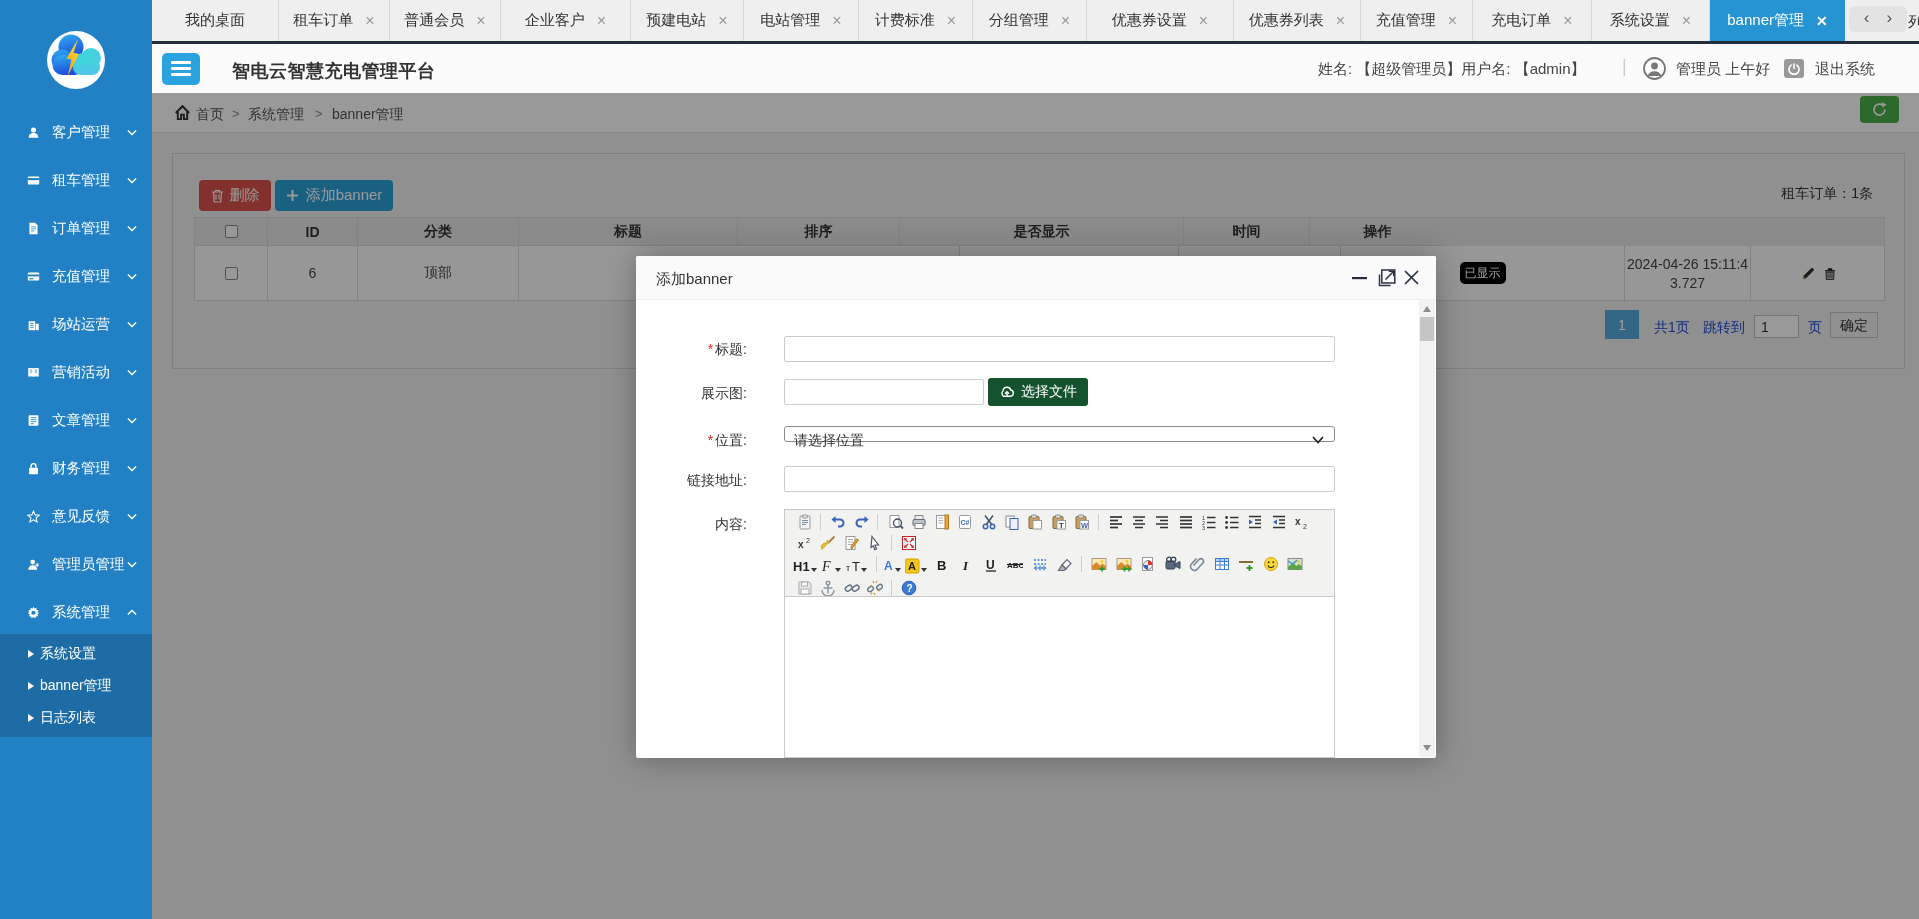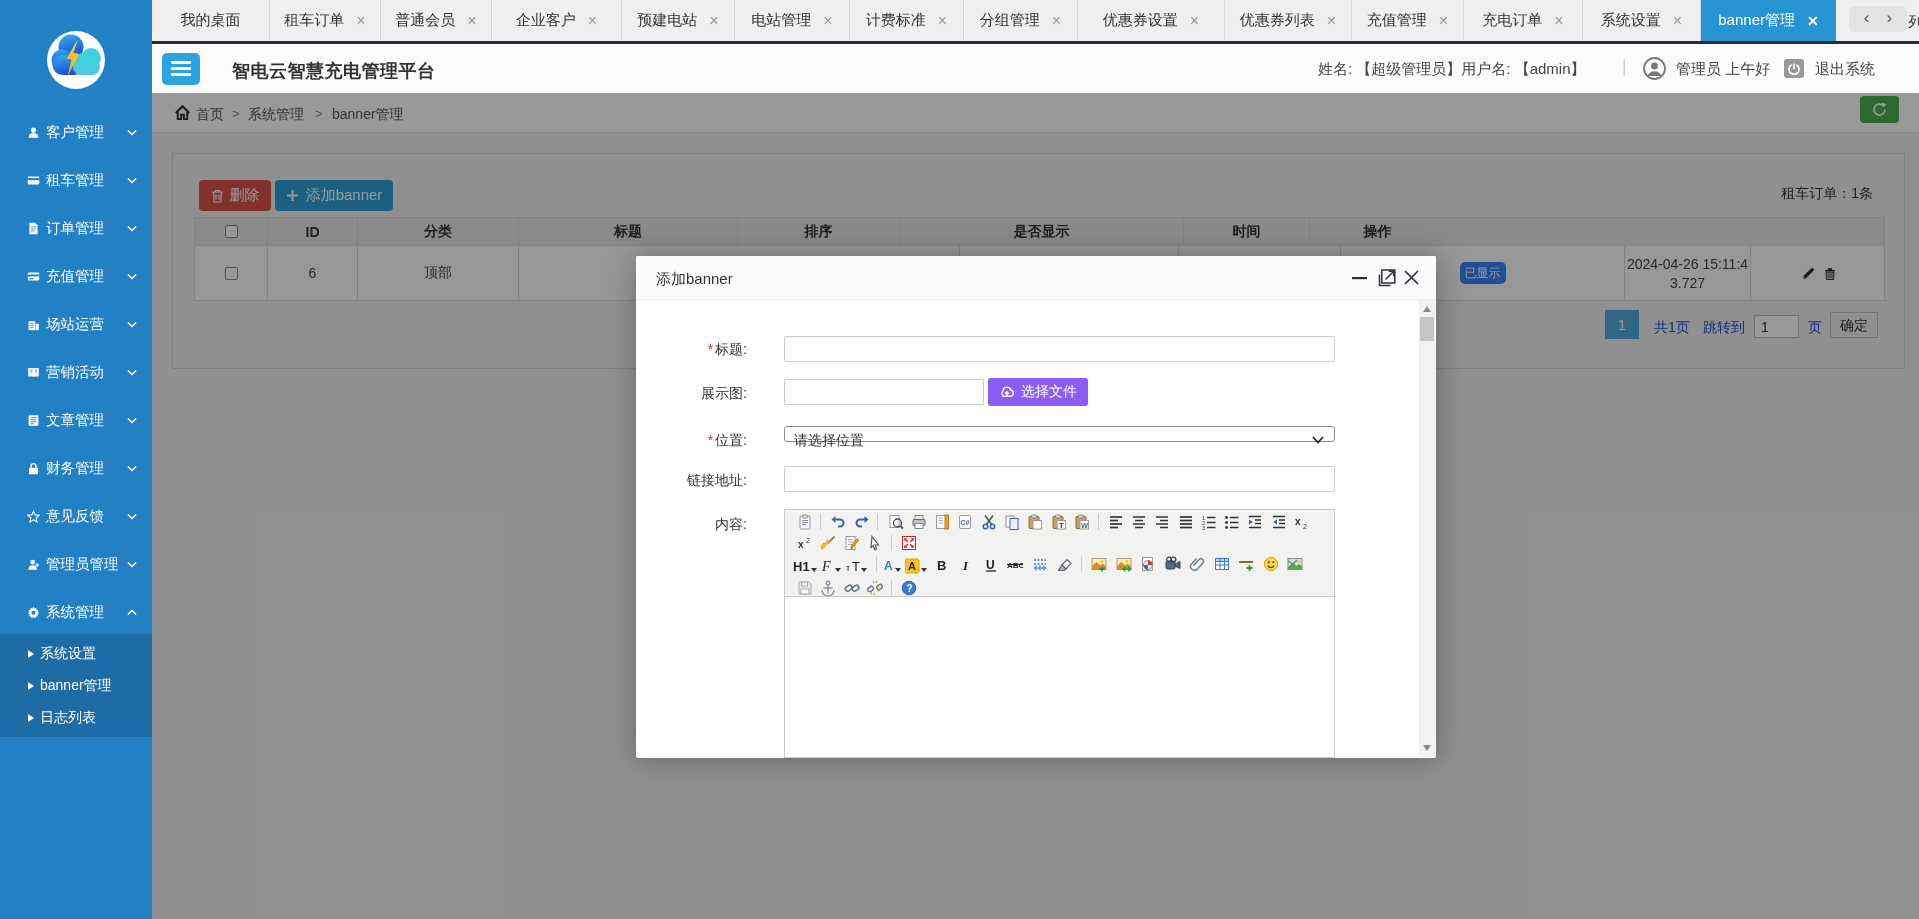--- a/index.html
+++ b/index.html
@@ -1,21 +1,21 @@
 <!DOCTYPE html>
 <html><head><meta charset="utf-8">
 <style>
 *{margin:0;padding:0;box-sizing:border-box}
 html,body{width:1919px;height:919px;overflow:hidden}
 body{font-family:"Liberation Sans",sans-serif;background:#fff;position:relative}
 #side{position:absolute;left:0;top:0;width:152px;height:919px;background:#2181c4}
 .mi{position:absolute;left:0;width:152px;height:48px;color:#fff;font-size:14.5px;display:flex;align-items:center}
 .mi svg.ic{width:13px;height:13px}
 .mi svg.ic{margin-left:27px}
-.mi span.t{margin-left:6px}
+.mi span.t{margin-left:12px}
 .mi svg.ch{position:absolute;right:15px;width:10px;height:7px}
 #submenu{position:absolute;left:0;top:634px;width:152px;height:103px;background:#1d6ca5}
 .smi{position:absolute;left:28px;color:#fff;font-size:14px;display:flex;align-items:center}
 .smi .tri{width:0;height:0;border-left:6px solid #fff;border-top:4.5px solid transparent;border-bottom:4.5px solid transparent;margin-right:6px}
 #tabs{position:absolute;left:152px;top:0;width:1767px;height:44px;background:#efefef;border-bottom:3px solid #232e3c;display:flex}
 .tab{height:41px;display:flex;align-items:center;justify-content:center;border-right:1px solid #d8d8d8;font-size:15px;color:#333;flex:none}
 .tab .x{margin-left:12px;color:#999;font-size:16px;line-height:1}
 .tab.act{background:#2693d3;color:#fff;border-right:none}
 .tab.act .x{color:#fff;font-weight:bold;font-size:14px}
 #hdr{position:absolute;left:152px;top:44px;width:1767px;height:49px;background:#fbfbfb}
@@ -193,21 +193,21 @@
       <svg class="ch" width="12" height="8" viewBox="0 0 12 8">
         <path d="M1 6.5 L6 1.5 L11 6.5" fill="none" stroke="#fff" stroke-width="1.6"></path>
       </svg>
     </div>
   <div id="submenu"></div>
   <div class="smi" style="top:645px"><i class="tri"></i>系统设置</div>
   <div class="smi" style="top:677px"><i class="tri"></i>banner管理</div>
   <div class="smi" style="top:709px"><i class="tri"></i>日志列表</div>
 </div>
 <div id="tabs">
-  <div class="tab" style="width:118px">我的桌面</div>
+  <div class="tab" style="width:127px">我的桌面</div>
   <div class="tab" style="width:111px">租车订单<span class="x">×</span></div>
   <div class="tab" style="width:111px">普通会员<span class="x">×</span></div>
   <div class="tab" style="width:130px">企业客户<span class="x">×</span></div>
   <div class="tab" style="width:113px">预建电站<span class="x">×</span></div>
   <div class="tab" style="width:115px">电站管理<span class="x">×</span></div>
   <div class="tab" style="width:114px">计费标准<span class="x">×</span></div>
   <div class="tab" style="width:114px">分组管理<span class="x">×</span></div>
   <div class="tab" style="width:147px">优惠券设置<span class="x">×</span></div>
   <div class="tab" style="width:127px">优惠券列表<span class="x">×</span></div>
   <div class="tab" style="width:112px">充值管理<span class="x">×</span></div>
@@ -283,21 +283,21 @@
       <div class="trd">
         <div class="td" style="width:73px">
             <div style="width:13px;height:13px;border:1px solid #8a8a8a;border-radius:2px;background:#fdfdfd"></div>
           </div>
         <div class="td" style="width:90px">6</div>
         <div class="td" style="width:161px">顶部</div>
         <div class="td" style="width:441px"></div>
         <div class="td" style="width:219px"></div>
         <div class="td" style="width:162px"></div>
         <div class="td" style="width:284px">
-            <span style="background:#3b82f6;color:#fff;font-size:12px;padding:2.5px 5px;border-radius:5px">已显示</span>
+            <span style="background:#000000;color:#fff;font-size:12px;padding:2.5px 5px;border-radius:5px">已显示</span>
           </div>
         <div class="td" style="width:126px;text-align:center;display:block;padding-top:9px;line-height:19px">2024-04-26 15:11:4<br>3.727</div>
         <div class="td" style="width:135px">
           <svg width="13" height="14" viewBox="0 0 13 14" style="margin-right:10px">
               <path d="M1.8 13 L2.6 9.8 L10 2.4 a1.7 1.7 0 0 1 2.4 2.4 L5 12.2z" fill="#2e2e2e"></path>
               <polygon points="1.8,13 2.5,10.2 4.6,12.3" fill="#d8943a"></polygon>
             </svg>
           <svg width="12" height="13" viewBox="0 0 12 13">
               <rect x="1" y="3" width="10" height="1.6" rx="0.5" fill="#2e2e2e"></rect>
               <rect x="3.8" y="1.2" width="4.4" height="1.8" fill="#2e2e2e"></rect>
@@ -329,21 +329,21 @@
       </svg>
     <svg style="position:absolute;left:768px;top:14px" width="15" height="15" viewBox="0 0 15 15">
         <path d="M1 1 L14 14 M14 1 L1 14" stroke="#2a3342" stroke-width="1.7"></path>
       </svg>
   </div>
   <div id="mbody">
     <div class="lbl" style="top:41px"><span class="st">*</span>标题:</div>
     <input class="inp" style="left: 148px; top: 36px; width: 551px; height: 26px;">
     <div class="lbl" style="top:85px">展示图:</div>
     <input class="inp" style="left: 148px; top: 79px; width: 200px; height: 26px;">
-    <div class="btn" style="left:352px;top:78px;width:100px;height:28px;background:#8b5cf6;border-radius:3px;font-size:14px">
+    <div class="btn" style="left:352px;top:78px;width:100px;height:28px;background:#14532d;border-radius:3px;font-size:14px">
       <svg width="16" height="14" viewBox="0 0 16 14" style="margin-right:6px">
           <path d="M4 6 a4 4 0 0 1 7.8 -1 a3.2 3.2 0 0 1 -0.3 6.3 H4.5 A3.3 3.3 0 0 1 4 6z" fill="none" stroke="#fff" stroke-width="1.4"></path>
           <path d="M8 12 V7 M6 8.8 L8 6.8 L10 8.8" stroke="#fff" stroke-width="1.4" fill="none"></path>
         </svg>选择文件</div>
     <div class="lbl" style="top:132px"><span class="st">*</span>位置:</div>
     <div class="inp" style="left:148px;top:126px;width:551px;height:16px;border-color:#8b8b8b;border-radius:3px">
       <span style="position:absolute;left:9px;top:5px;font-size:14px;color:#333">请选择位置</span>
       <svg style="position:absolute;right:10px;top:9px" width="12" height="8" viewBox="0 0 12 8">
           <path d="M1 1 L6 6.5 L11 1" fill="none" stroke="#222" stroke-width="1.8"></path>
         </svg>

